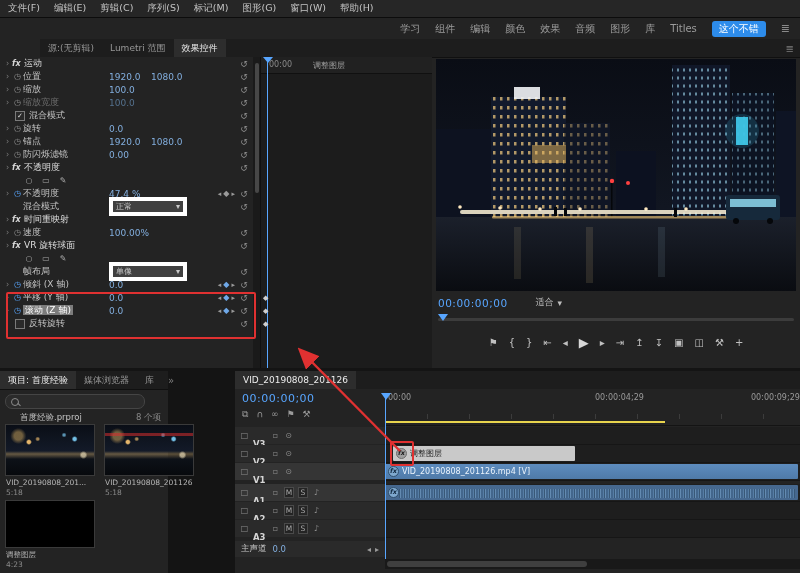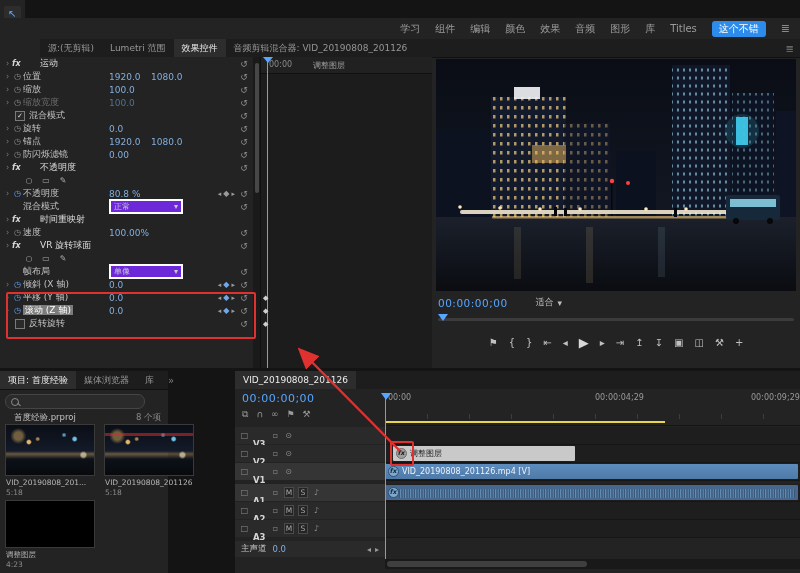--- a/index.html
+++ b/index.html
@@ -22,35 +22,35 @@
   
   #fxpanel{left:0;top:39px;width:429px;height:329px;padding-left:40px;}
   .fxbody{position:absolute;left:0;top:18px;right:0;bottom:0;background:#232323;overflow:hidden;}
   .fxhead{height:16px;display:flex;align-items:center;font-size:9px;color:#cfe0f4;padding-left:6px;border-bottom:1px solid #191919;width:253px;}
   .fxrow{position:relative;height:13px;display:flex;align-items:center;font-size:9px;color:#c2c2c2;padding-left:3px;width:250px;}
   .tw{width:9px;color:#7c7c7c;font-size:8px;text-align:center;flex:none;}
   .swx{width:11px;text-align:center;font-size:8px;color:#8d8d8d;flex:none;}
   .swx.on{color:#58a6ff;}
   .fxb{width:12px;font-style:italic;font-weight:bold;font-size:8px;color:#d6d6d6;flex:none;}
   .lbl{width:86px;overflow:hidden;white-space:nowrap;flex:none;}
-  .grp .lbl{color:#dedede;margin-left:16px;}
+  .grp .lbl{color:#dedede;}
   .val{color:#82aede;width:42px;flex:none;}
   .dis{color:#6e6e6e;}
   .dis .val{color:#54718e;}
   .selrow .lbl span{background:#7c7c7c;color:#fff;padding:0 2px;}
   .rst{position:absolute;right:3px;width:12px;text-align:center;color:#8f8f8f;font-size:9px;}
   .kf{position:absolute;right:18px;display:flex;gap:2px;align-items:center;font-size:7px;color:#9a9a9a;}
   .kf .d{font-size:8px;color:#9a9a9a;}
   .kf.bl .d{color:#6fa8e8;}
   .cb{width:8px;height:8px;border:1px solid #7a7a7a;background:#2a2a2a;margin:0 4px 0 12px;flex:none;
     display:flex;align-items:center;justify-content:center;font-size:7px;color:#ddd;line-height:8px;}
   .masks{gap:7px;padding-left:24px;color:#a8a8a8;font-size:8px;}
   .masks span{width:10px;text-align:center;}
-  .dd{display:flex;align-items:center;justify-content:space-between;width:64px;height:11px;border:2px solid #ffffff;
-    background:#6d28d9;padding:0 3px;font-size:8px;color:#c9c9c9;}
+  .dd{display:flex;align-items:center;justify-content:space-between;width:64px;height:11px;border:4px solid #ffffff;
+    background:#404040;padding:0 3px;font-size:8px;color:#c9c9c9;}
   .midsb{position:absolute;left:253px;top:0;bottom:0;width:7px;background:#1a1a1a;}
   .midsb i{position:absolute;left:1.5px;top:6px;width:4px;height:130px;background:#474747;border-radius:2px;}
   .fxtl{position:absolute;left:260px;right:7px;top:0;bottom:0;background:#1c1c1c;border-left:1px solid #101010;}
   .fxtlrule{height:16px;background:#212121;border-bottom:1px solid #101010;position:relative;font-size:8px;color:#8a8a8a;}
   .fxtlrule .t1{position:absolute;left:8px;top:3px;}
   .fxtlrule .clipname{position:absolute;left:52px;top:3px;color:#9f9f9f;}
   .fxph{position:absolute;left:6px;top:0;bottom:0;width:1px;background:#58a6ff;}
   .fxphc{position:absolute;left:2px;top:0;width:0;height:0;border-left:5px solid transparent;border-right:5px solid transparent;border-top:6px solid #58a6ff;}
   .kfd{position:absolute;left:2px;font-size:7px;color:#cfcfcf;}
   .vsb{position:absolute;right:0;top:18px;bottom:0;width:7px;background:#1a1a1a;}
@@ -66,21 +66,21 @@
   .scrub .ph{position:absolute;left:0;top:1px;width:0;height:0;border-left:5px solid transparent;border-right:5px solid transparent;border-top:7px solid #58a6ff;}
   .transport{position:absolute;top:292px;left:0;right:0;height:22px;display:flex;align-items:center;justify-content:center;gap:11px;
     font-size:10px;color:#c0c0c0;}
   .transport .big{font-size:13px;color:#d8d8d8;}
   
   #projpanel{left:0;top:371px;width:168px;height:202px;}
   .psearch{position:absolute;top:23px;left:5px;width:128px;height:13px;background:#2b2b2b;border:1px solid #454545;border-radius:7px;
     display:flex;align-items:center;gap:4px;padding:0 5px;}
   .sico{width:6px;height:6px;border:1.2px solid #8a8a8a;border-radius:50%;position:relative;flex:none;}
   .sico:after{content:"";position:absolute;width:4px;height:1.2px;background:#8a8a8a;transform:rotate(45deg);right:-3px;bottom:-1px;}
-  .pfile{position:absolute;top:41px;left:14px;right:7px;display:flex;justify-content:space-between;font-size:8.5px;color:#c3c3c3;}
+  .pfile{position:absolute;top:41px;left:20px;right:7px;display:flex;justify-content:space-between;font-size:8.5px;color:#c3c3c3;}
   .pfile .cnt{color:#8a8a8a;}
   .thumb{position:absolute;width:90px;height:52px;border:1px solid #3a3a3a;box-sizing:border-box;}
   .nightthumb{background:
     radial-gradient(circle at 78% 28%, rgba(120,200,240,.95) 0 1.5px, transparent 3px),
     radial-gradient(circle at 66% 20%, rgba(120,200,240,.7) 0 1px, transparent 2.5px),
     radial-gradient(circle at 26% 34%, rgba(240,190,110,.95) 0 1.5px, transparent 3px),
     radial-gradient(circle at 36% 28%, rgba(240,190,110,.65) 0 1px, transparent 2.5px),
     radial-gradient(circle at 14% 22%, rgba(210,170,95,.5) 0 4px, transparent 8px),
     radial-gradient(circle at 88% 60%, rgba(255,240,200,.6) 0 2px, transparent 4px),
     linear-gradient(180deg,#0a0e16 0%,#131a28 52%,rgba(255,214,140,.30) 58%,#0d1118 68%,#07090d 100%);}
@@ -137,41 +137,50 @@
   #annr1{left:6px;top:292px;width:246px;height:43px;}
   #annr2{left:390px;top:441px;width:20px;height:21px;}
   #anntext{position:absolute;left:307px;top:259px;z-index:60;color:#e03131;font-weight:bold;font-size:14px;letter-spacing:4px;pointer-events:none;}
   #annarrow{position:absolute;left:0;top:0;z-index:59;pointer-events:none;}
 </style>
 </head>
 <body>
 
 <div class="app">
 
+  <div class="menubar">
+    <span>文件(F)</span>
+    <span>编辑(E)</span>
+    <span>剪辑(C)</span>
+    <span>序列(S)</span>
+    <span>标记(M)</span>
+    <span>图形(G)</span>
+    <span>窗口(W)</span>
+    <span>帮助(H)</span>
+  </div>
 
   <div class="wsbar">
     <span>学习</span>
     <span>组件</span>
     <span>编辑</span>
     <span>颜色</span>
     <span>效果</span>
     <span>音频</span>
     <span>图形</span>
     <span>库</span>
     <span>Titles</span>
     <span class="pill">这个不错</span>
     <span class="pm">≣</span>
   </div>
 
   <div class="panel" id="fxpanel">
     <div class="tabbar">
       <span class="tab">源:(无剪辑)</span>
       <span class="tab">Lumetri 范围</span>
       <span class="tab active">效果控件</span>
-      <span class="tab">音频剪辑混合器: VID_20190808_201126</span>
       <span class="pm">»</span>
     </div>
     <div class="fxbody">
 
       <div class="fxrow grp">
         <span class="tw">›</span>
         <span class="fxb">fx</span>
         <span class="lbl">运动</span>
         <span class="rst">↺</span>
       </div>
@@ -232,21 +241,21 @@
       </div>
       <div class="fxrow masks">
         <span>○</span>
         <span>▭</span>
         <span>✎</span>
       </div>
       <div class="fxrow">
         <span class="tw">›</span>
         <span class="swx on">◷</span>
         <span class="lbl">不透明度</span>
-        <span class="val">80.8 %</span>
+        <span class="val">47.4 %</span>
         <span class="kf">
           <span>◂</span>
           <span class="d">◆</span>
           <span>▸</span>
         </span>
         <span class="rst">↺</span>
       </div>
       <div class="fxrow">
         <span class="tw"></span>
         <span class="swx"></span>

